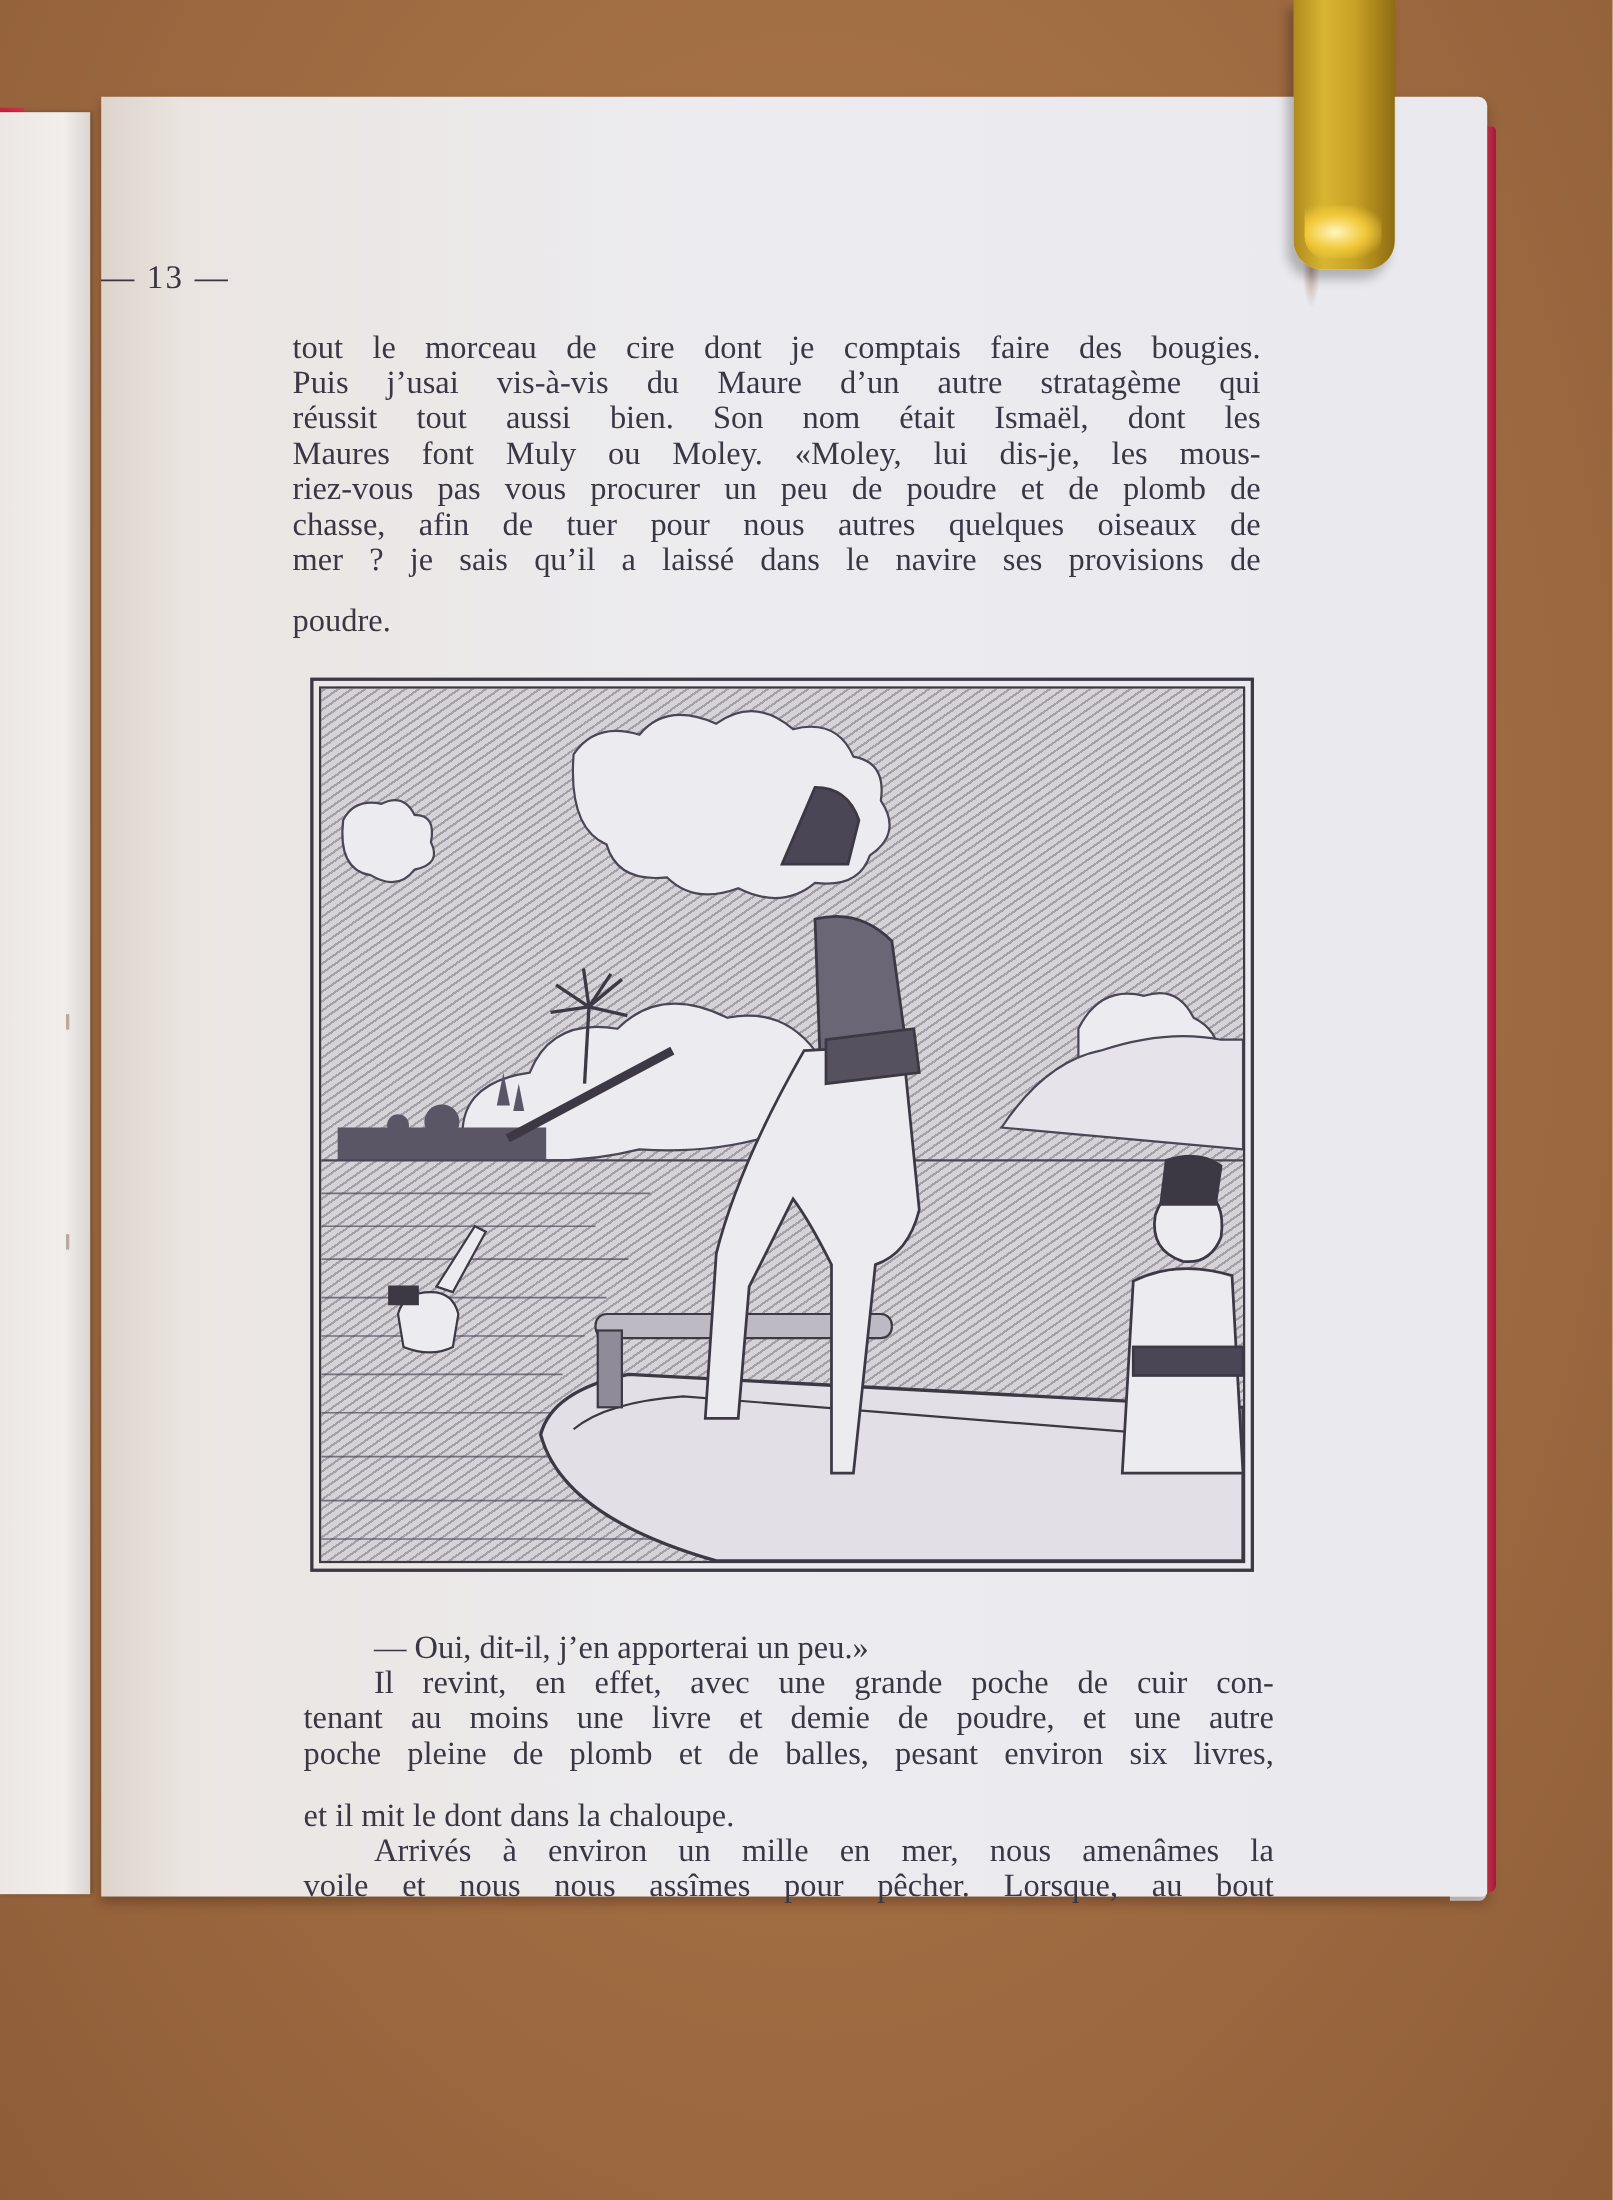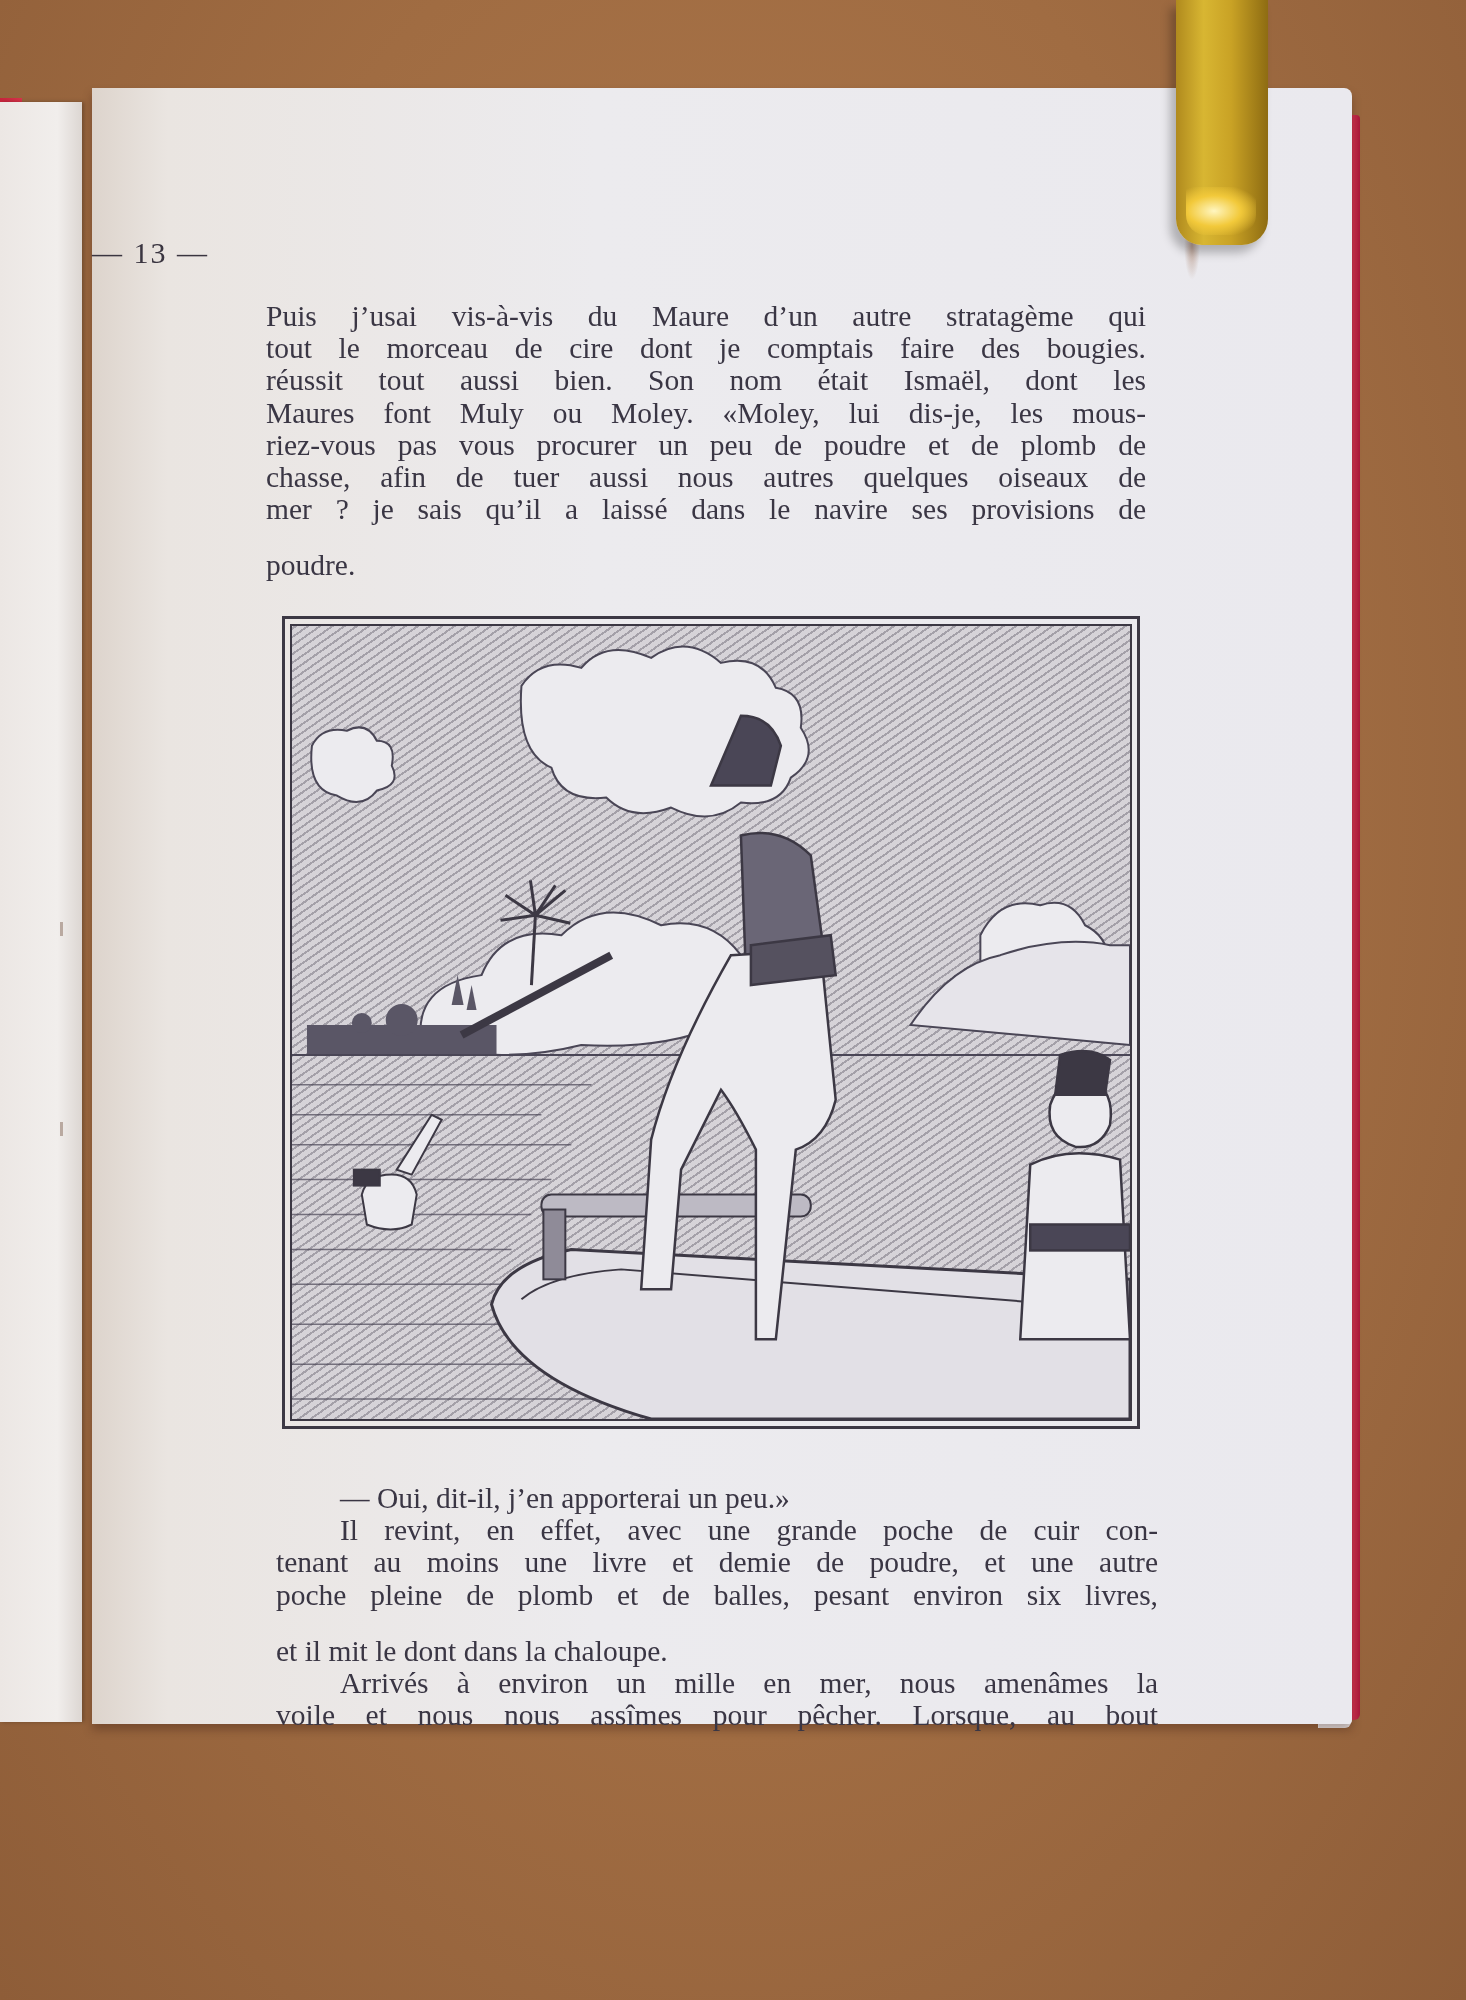--- a/index.html
+++ b/index.html
@@ -63,26 +63,26 @@
 
 <div class="right-cover"></div>
 <div class="page-stack"></div>
 
 <div class="page">
   <div class="stain"></div>
 
   <div class="page-number">— 13 —</div>
 
   <div class="text-block top-text">
+    <span class="line">tout le morceau de cire dont je comptais faire des bougies.</span>
     <span class="line">Puis j’usai vis-à-vis du Maure d’un autre stratagème qui</span>
-    <span class="line">tout le morceau de cire dont je comptais faire des bougies.</span>
     <span class="line">réussit tout aussi bien. Son nom était Ismaël, dont les</span>
     <span class="line">Maures font Muly ou Moley. «Moley, lui dis-je, les mous-</span>
     <span class="line">riez-vous pas vous procurer un peu de poudre et de plomb de</span>
-    <span class="line">chasse, afin de tuer aussi nous autres quelques oiseaux de</span>
+    <span class="line">chasse, afin de tuer pour nous autres quelques oiseaux de</span>
     <span class="line">mer ? je sais qu’il a laissé dans le navire ses provisions de</span>
     <span class="line last">poudre.</span>
   </div>
 
   <div class="figure">
     <div class="figure-inner">
       <svg class="fig-svg" viewBox="0 0 840 795" preserveAspectRatio="none">
 
         <g fill="#ecebef" stroke="#4a4656" stroke-width="2">
           <path d="M230 60 q20-30 60-18 q25-30 70-10 q35-25 70 5 q40-10 55 25 q30 5 25 40 q20 30-10 50 q-10 30-50 25 q-30 25-70 5 q-40 15-65-10 q-45 5-55-30 q-35-15-30-82z"></path>

